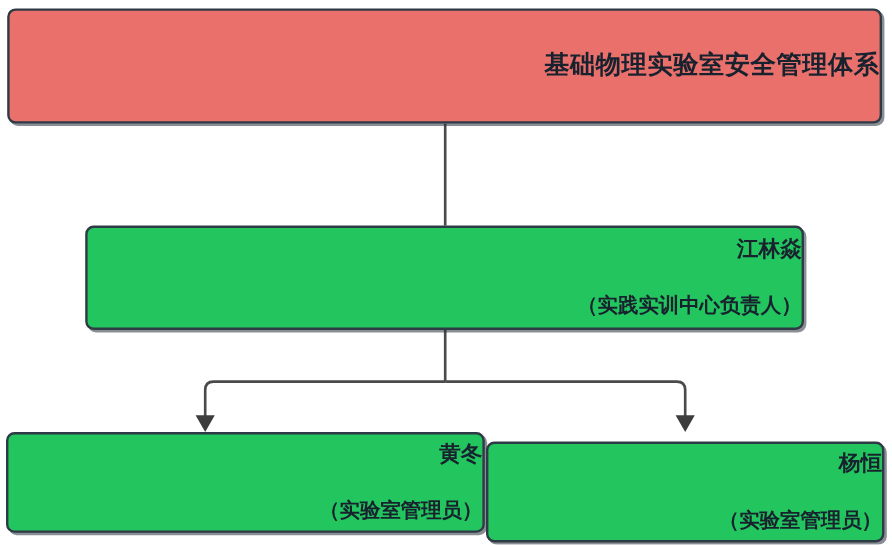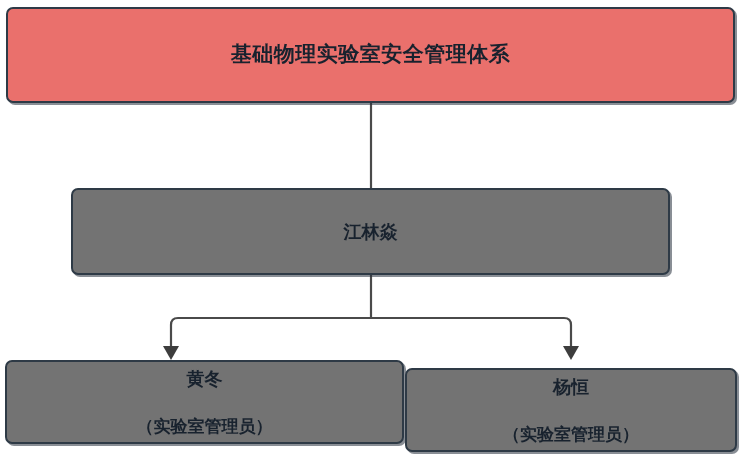--- a/index.html
+++ b/index.html
@@ -19,41 +19,41 @@
     overflow: hidden;
   }
   .node {
     position: absolute;
     box-sizing: border-box;
     border: 2px solid #2e3a46;
     border-radius: 7px;
     box-shadow: 2px 2px 0 rgba(40, 50, 62, 0.55);
     display: flex;
     flex-direction: column;
-    align-items: center;
+    align-items: flex-end;
     justify-content: center;
     text-align: center;
     color: #18222e;
     line-height: 1.32;
     z-index: 2;
   }
   .node-root {
     left: 6px;
     top: 7px;
     width: 729px;
     height: 96px;
     background: #ea706c;
   }
   .node-root .node-title {
     font-size: 21px;
     font-weight: bold;
     letter-spacing: 0.5px;
   }
   .node-green {
-    background: #737373;
+    background: #22c55e;
     gap: 24px;
   }
   .node-manager {
     left: 71px;
     top: 188px;
     width: 599px;
     height: 87px;
   }
   .node-staff-left {
     left: 5px;
@@ -100,20 +100,21 @@
     <polygon points="163,346 179,346 171,360" fill="#3d3d3d"></polygon>
     <polygon points="563,346 579,346 571,360" fill="#3d3d3d"></polygon>
   </svg>
 
   <div class="node node-root">
     <div class="node-title">基础物理实验室安全管理体系</div>
   </div>
 
   <div class="node node-green node-manager">
     <div class="node-name">江林焱</div>
+    <div class="node-role">（实践实训中心负责人）</div>
   </div>
 
   <div class="node node-green node-staff-left">
     <div class="node-name">黄冬</div>
     <div class="node-role">（实验室管理员）</div>
   </div>
 
   <div class="node node-green node-staff-right">
     <div class="node-name">杨恒</div>
     <div class="node-role">（实验室管理员）</div>

